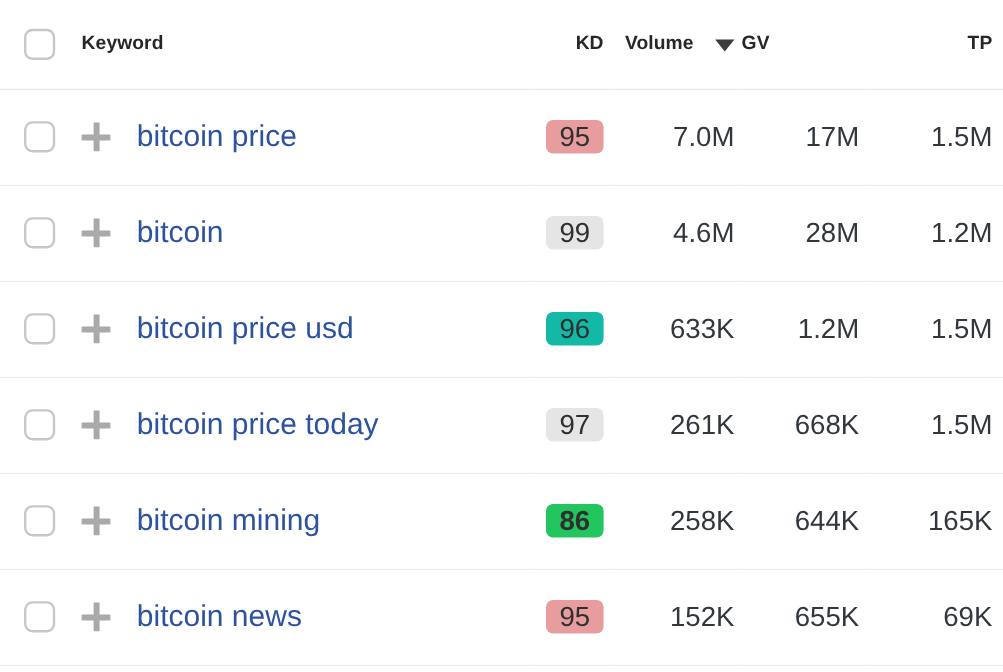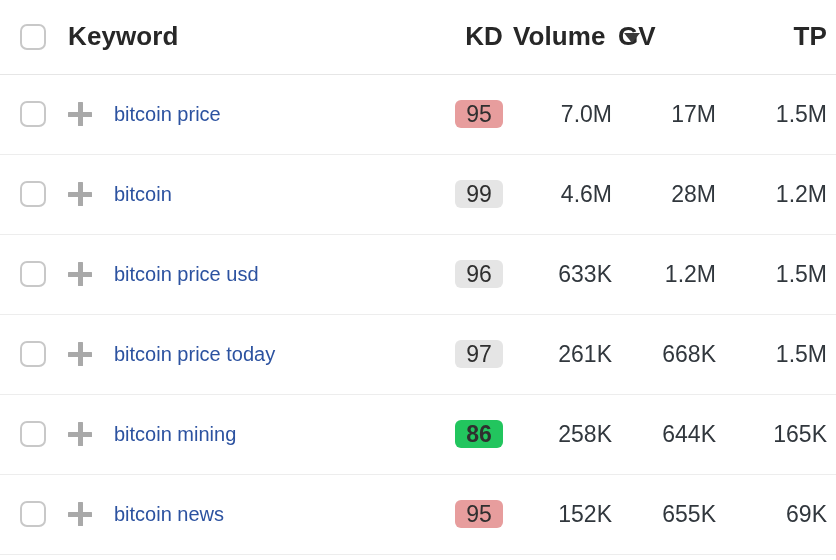--- a/index.html
+++ b/index.html
@@ -26,21 +26,21 @@
 
   
   .thead-row {
     height: 74px;
   }
   .thead-row > th {
     border-bottom: 1px solid #e6e6e6;
     padding: 0;
     vertical-align: middle;
     font-weight: bold;
-    font-size: 26px;
+    font-size: 16px;
     color: #272727;
     letter-spacing: 0.1px;
     margin-top: 16px;
   }
 
   .th-keyword-cell {
     text-align: left;
     padding-left: 20px !important;
   }
   .keyword-head-inner {
@@ -123,21 +123,21 @@
   .plus-icon::after {
     top: 0; bottom: 0;
     left: 50%;
     width: 5px;
     margin-left: -2.5px;
   }
 
   .kw-link {
     color: #2c52a0;
     text-decoration: none;
-    font-size: 20px;
+    font-size: 25px;
     line-height: 1;
     white-space: nowrap;
     cursor: pointer;
   }
 
   
   .td-kd { text-align: right; padding-right: 10px !important; }
   .kd-badge {
     display: inline-flex;
     align-items: center;
@@ -226,21 +226,21 @@
         <td class="td-num td-tp">1.2M</td>
       </tr>
       <tr class="krow">
         <td class="td-keyword">
           <span class="kw-inner">
             <span class="cbx"></span>
             <span class="plus-icon"></span>
             <a class="kw-link" href="#">bitcoin price usd</a>
           </span>
         </td>
-        <td class="td-kd"><span class="kd-badge" style="background: #e5e5e5;">96</span></td>
+        <td class="td-kd"><span class="kd-badge" style="background: #14b8a6;">96</span></td>
         <td class="td-num td-volume">633K</td>
         <td class="td-num td-gv">1.2M</td>
         <td class="td-num td-tp">1.5M</td>
       </tr>
       <tr class="krow">
         <td class="td-keyword">
           <span class="kw-inner">
             <span class="cbx"></span>
             <span class="plus-icon"></span>
             <a class="kw-link" href="#">bitcoin price today</a>

